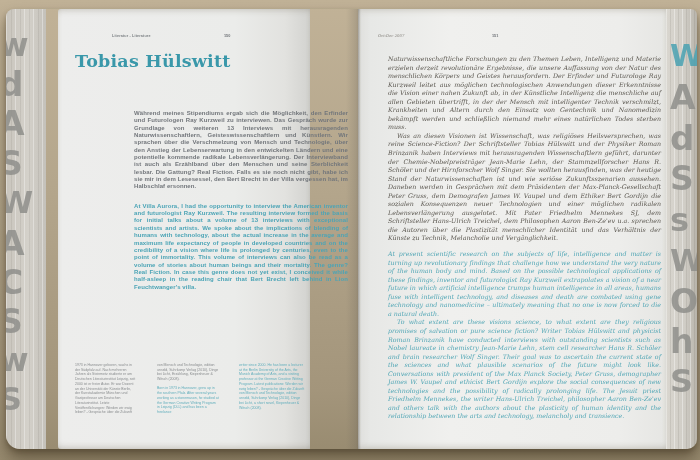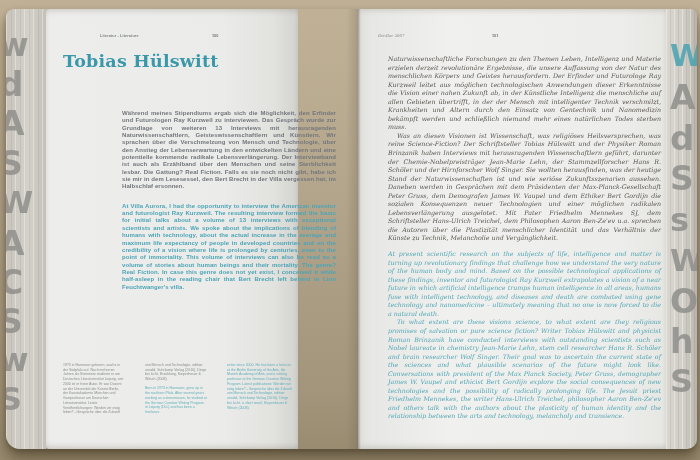--- a/index.html
+++ b/index.html
@@ -25,21 +25,21 @@
       repeating-linear-gradient(90deg, rgba(255,255,255,.38) 0 1px, rgba(255,255,255,0) 1px 4px, rgba(90,85,75,.12) 4px 5px, rgba(255,255,255,0) 5px 8px),
       linear-gradient(90deg,#d9d6cf 0%,#d0cdc6 60%,#b8b4ab 100%); }
   .edge-letter { position:absolute; font-family:"DejaVu Sans", sans-serif; font-weight:bold;
     color:#8f8f8b; opacity:.85; line-height:1; }
   .edge-left .edge-letter { left:-7px; }
   .edge-right .edge-letter { left:4px; }
   .edge-letter.teal { color:#4aa2b2; }
 
   
   .page { position:absolute; top:0; height:440px; }
-  .page-left { left:40px; width:252px; border-radius:3px 0 0 3px;
+  .page-left { left:52px; width:252px; border-radius:3px 0 0 3px;
     background:linear-gradient(90deg,#ededec 0%,#ebecea 70%,#e2e2df 90%,#d2d2cf 100%);
     box-shadow:inset 0 4px 6px -3px rgba(110,100,80,.30), inset 0 -5px 7px -4px rgba(110,100,80,.35); }
   .page-right { left:352px; width:308px;
     background:linear-gradient(90deg,#d7d7d4 0%,#e7e8e6 4%,#f0f0ee 30%,#ededeb 85%,#e6e6e3 100%);
     box-shadow:inset 0 4px 6px -3px rgba(110,100,80,.28), inset 0 -5px 7px -4px rgba(110,100,80,.33); }
   .spine-shadow { position:absolute; left:340px; top:0; width:24px; height:440px; pointer-events:none;
     background:linear-gradient(90deg, rgba(100,95,85,0) 0%, rgba(100,95,85,.22) 42%, rgba(70,65,58,.26) 52%, rgba(255,255,255,.18) 62%, rgba(100,95,85,0) 100%); }
 
   
   .half { transform:scale(.5); transform-origin:0 0; width:200%; }

